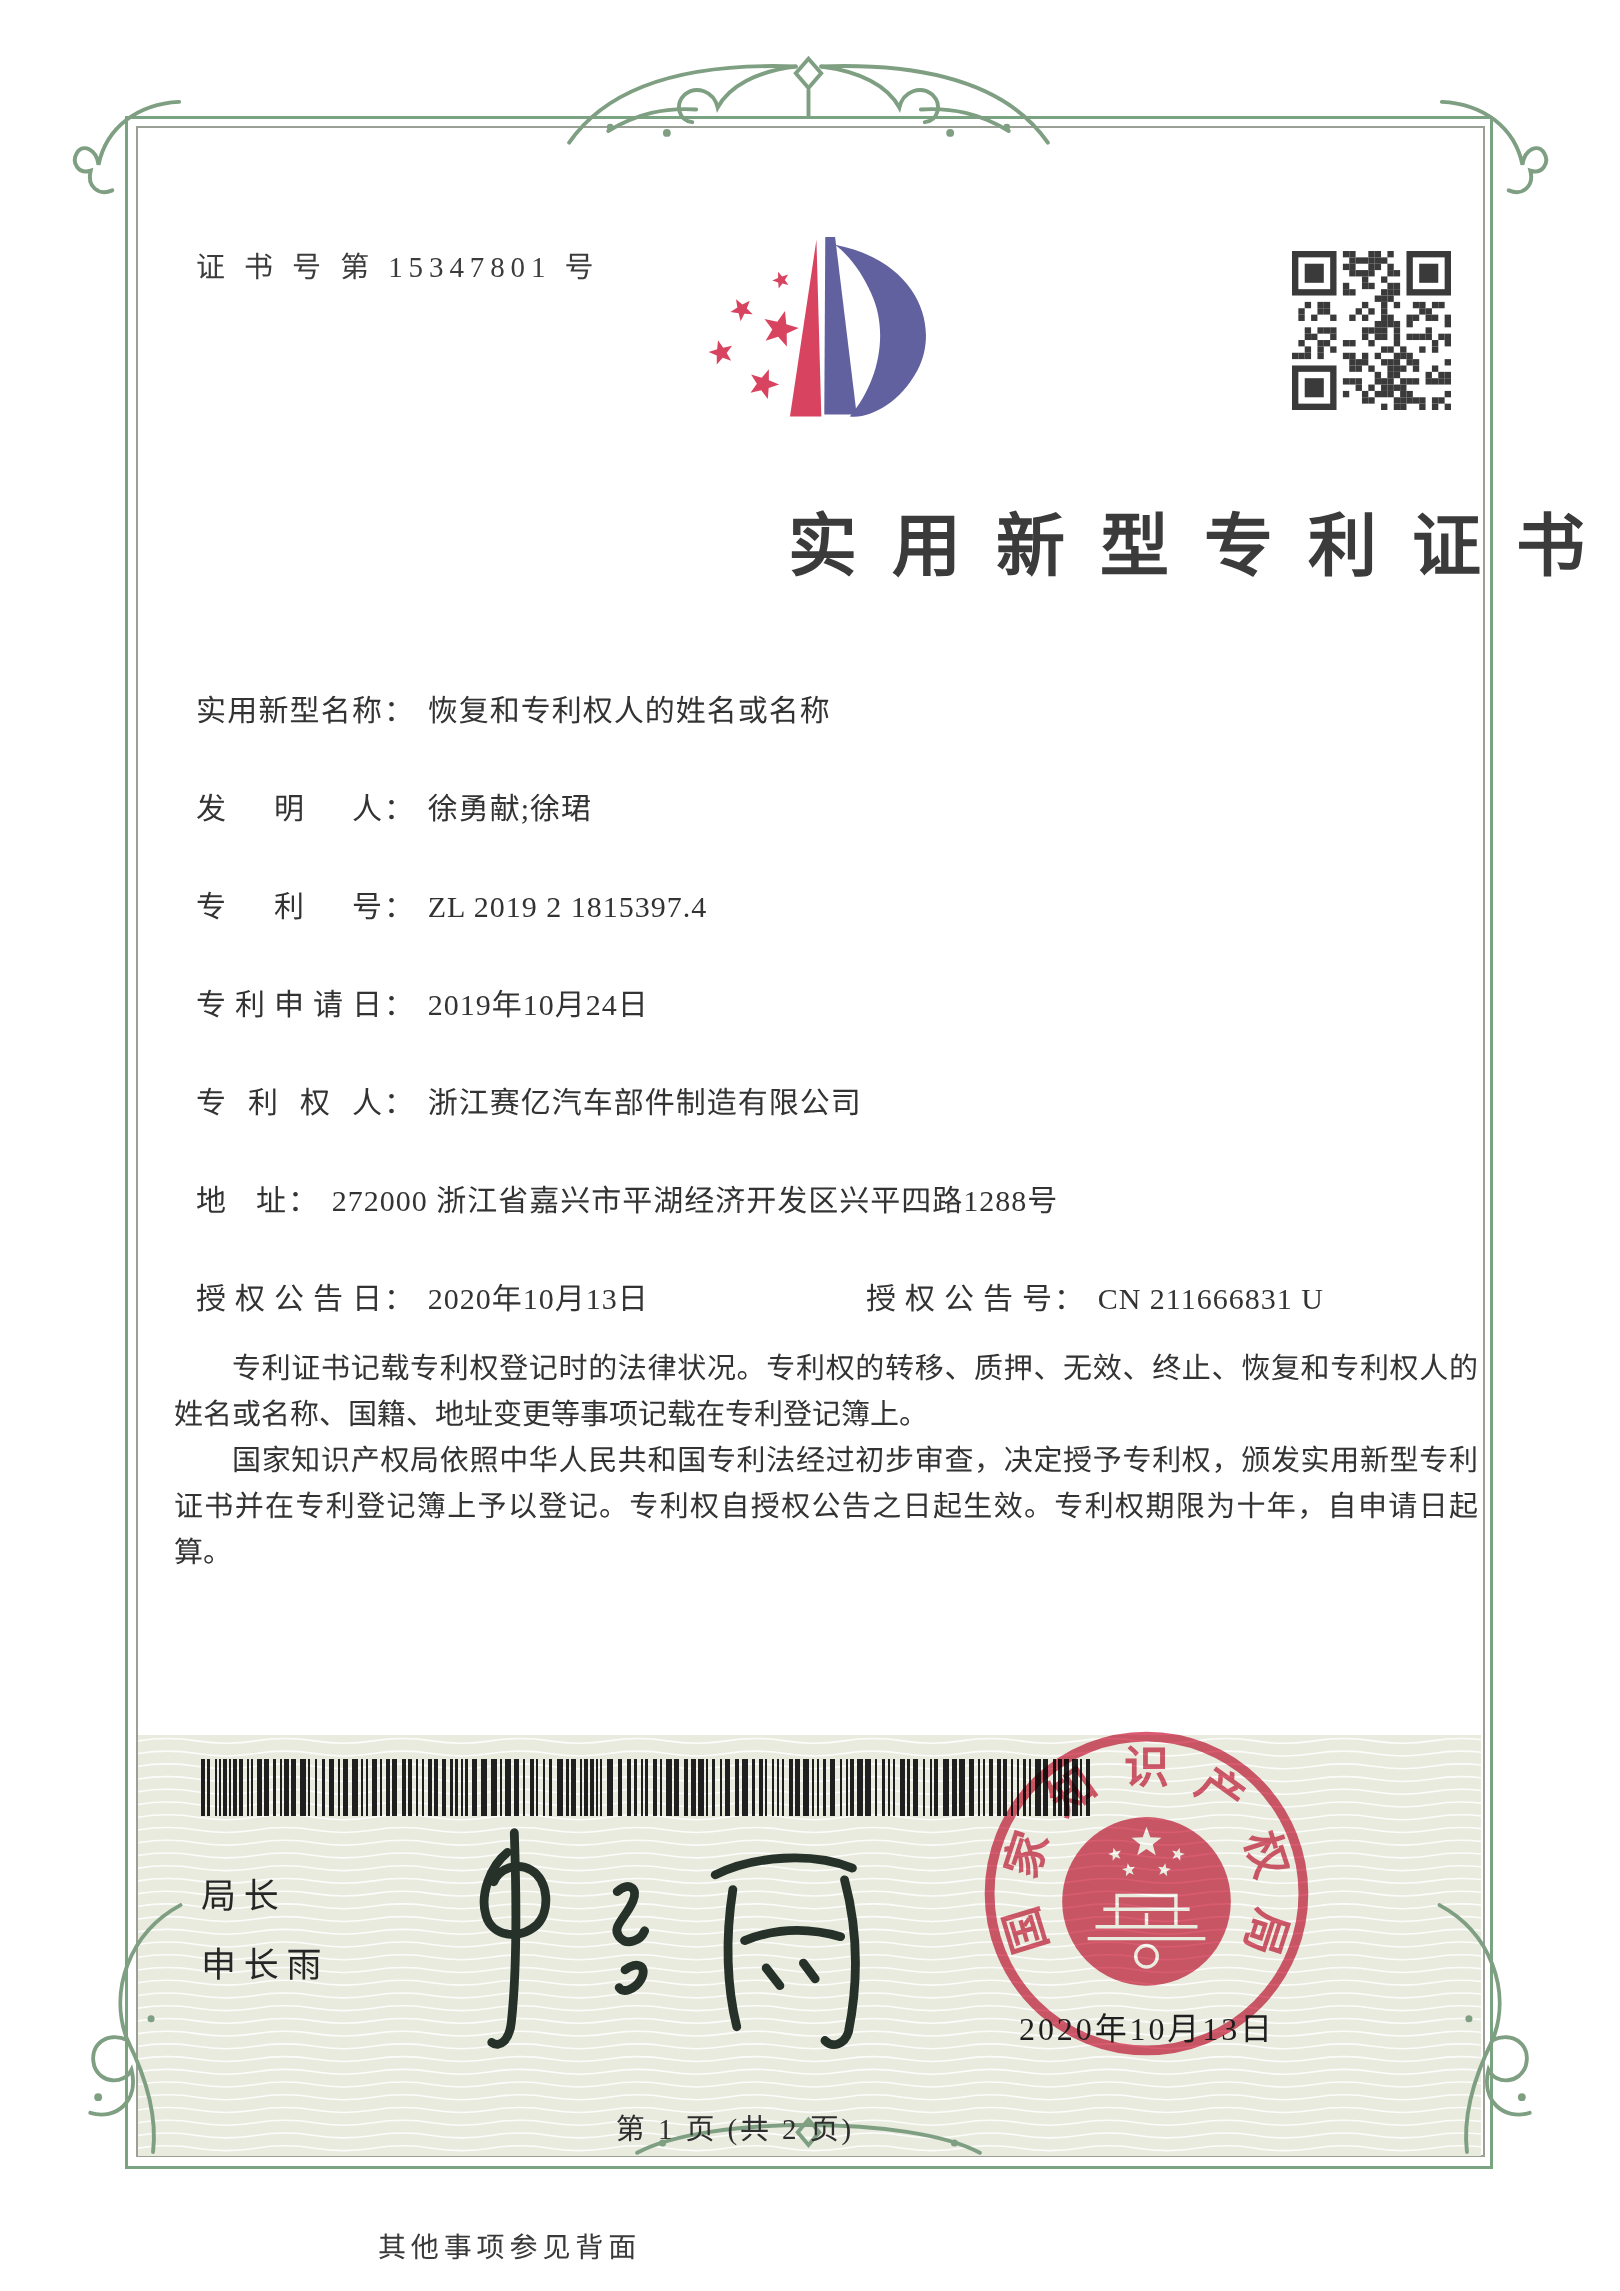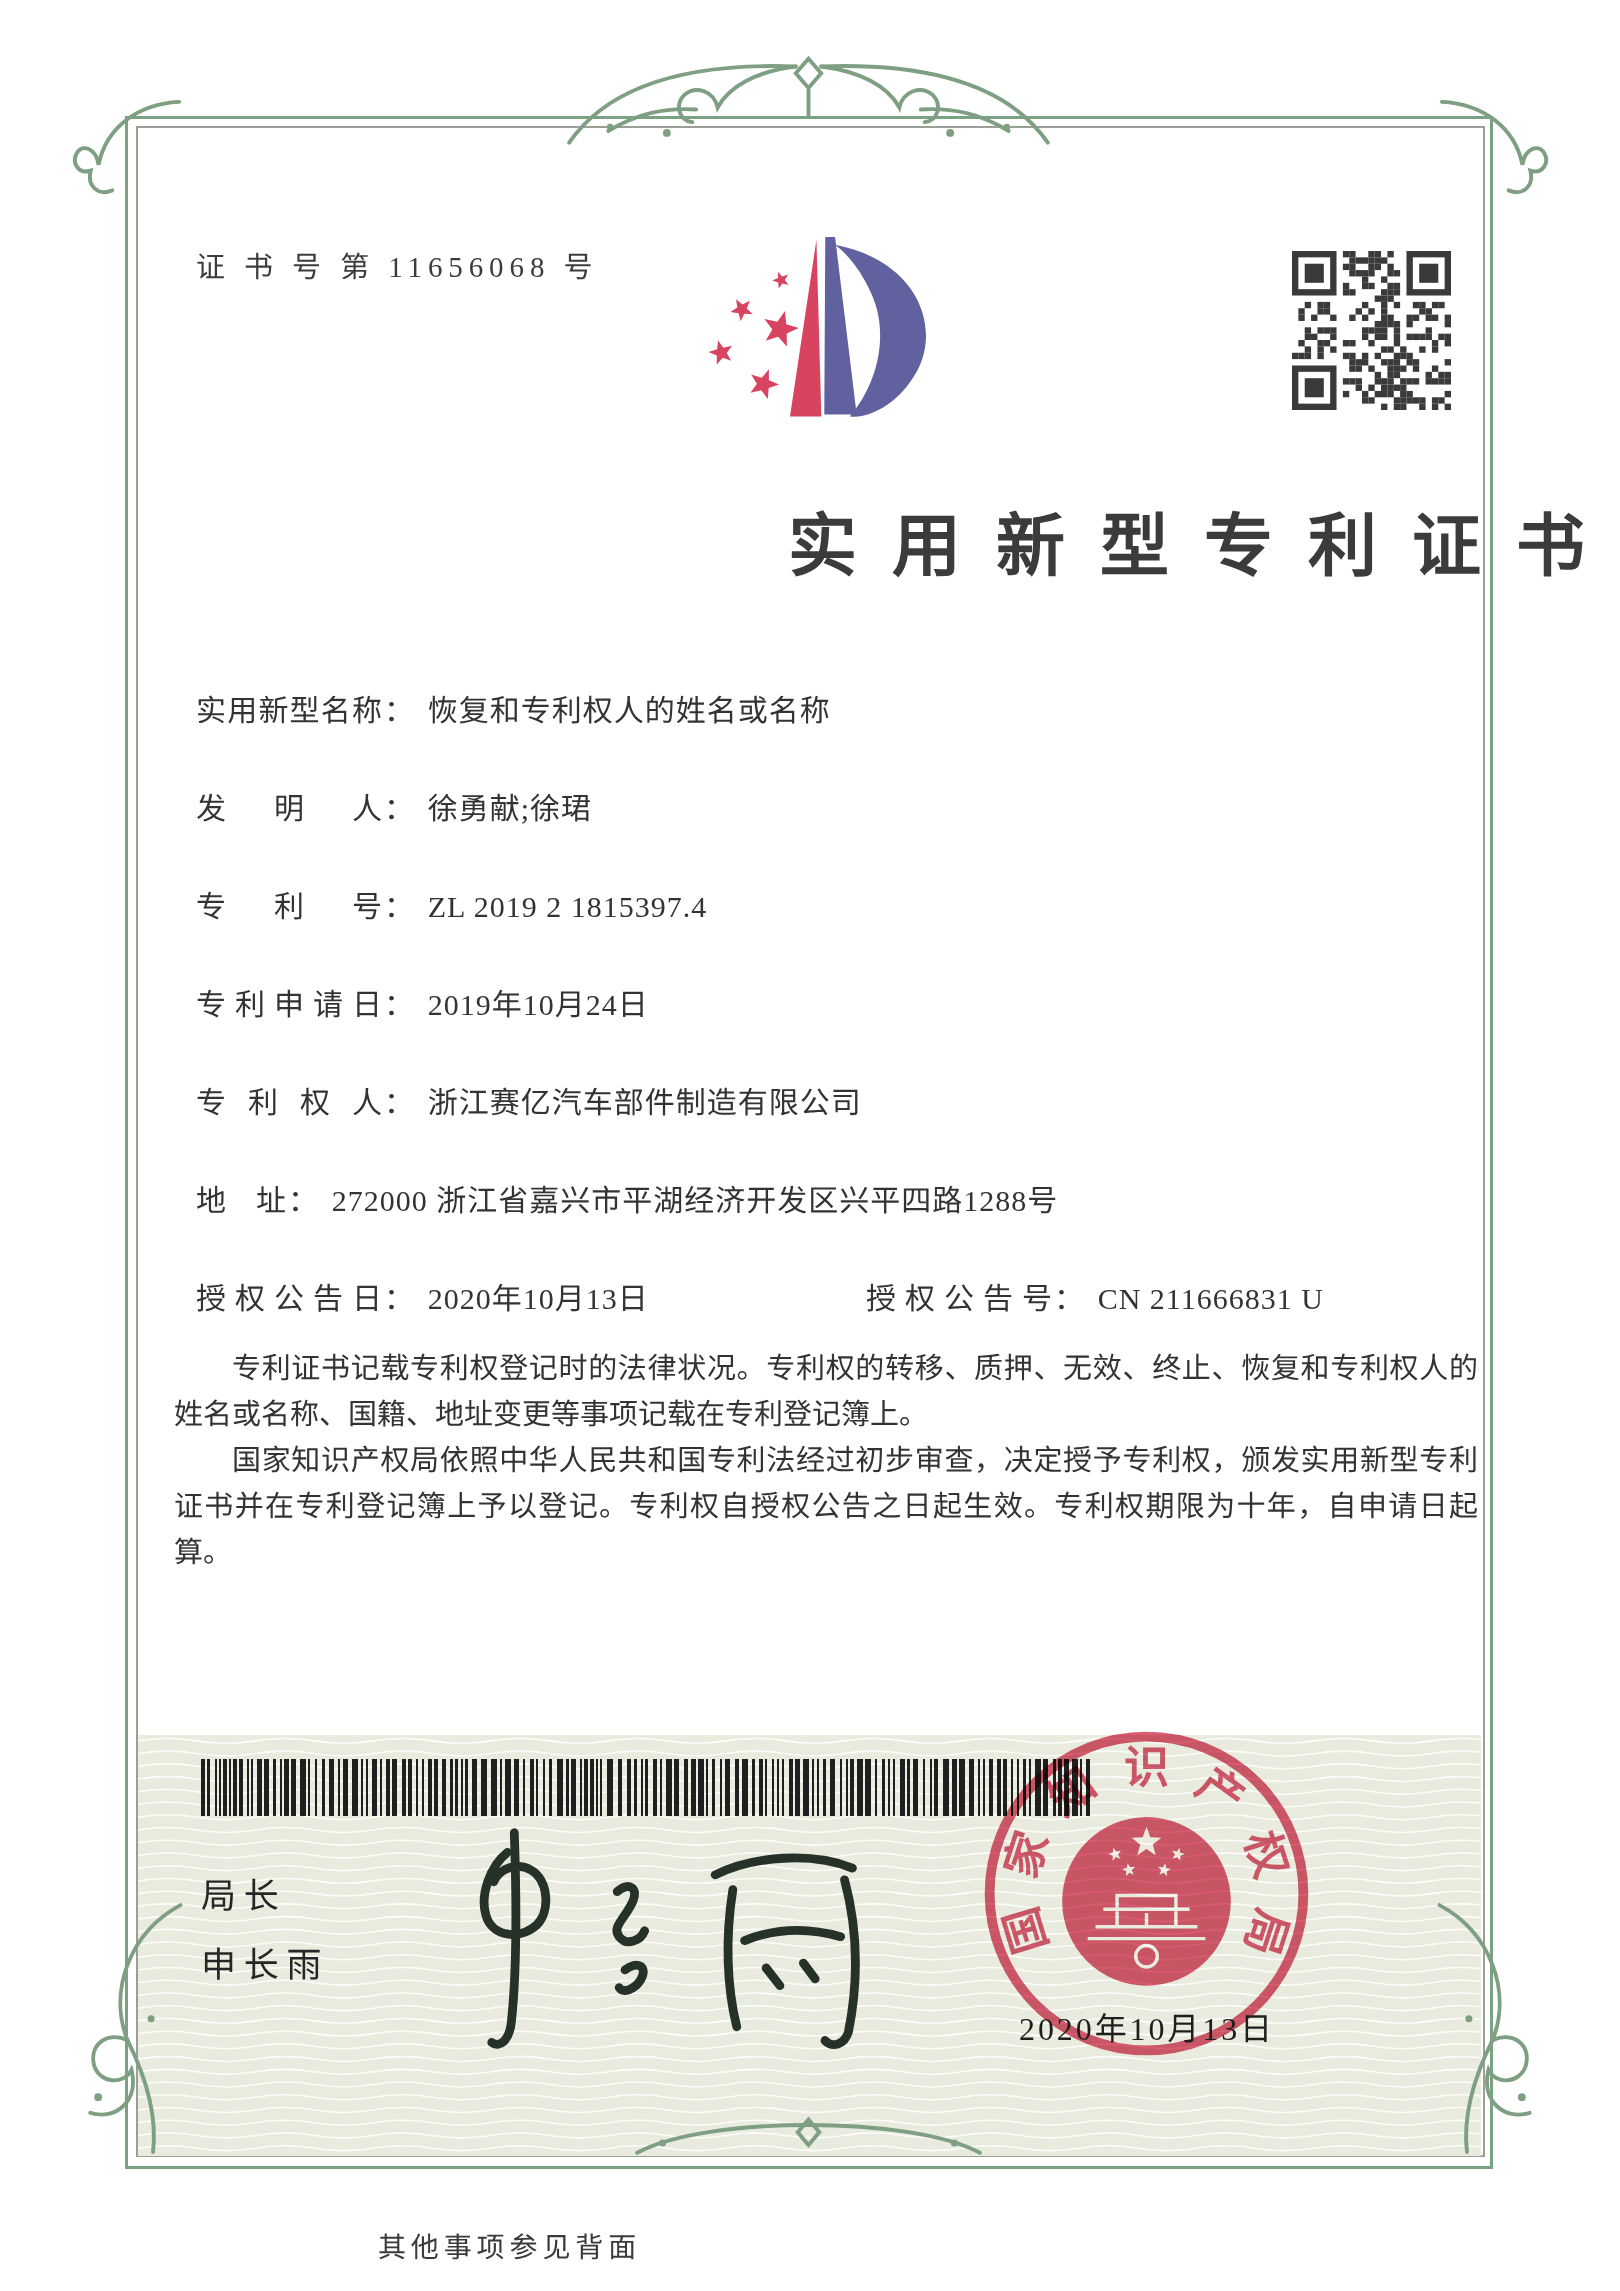--- a/index.html
+++ b/index.html
@@ -133,21 +133,21 @@
     </g>
   </svg>
 
   <svg class="orn" style="left:627px;top:2098px;width:363px;height:94px;" viewBox="0 0 370 96">
     <path d="M10,56 C80,18 290,18 360,56"></path>
     <path d="M185,22 l11,13 l-11,13 l-11,-13 Z"></path>
     <circle cx="36" cy="46" r="3.6"></circle>
     <circle cx="334" cy="46" r="3.6"></circle>
   </svg>
 
-  <div class="cert-no">证 书 号 第 11656068 号</div>
+  <div class="cert-no">证 书 号 第 15347801 号</div>
 
   <svg class="logo" id="logo" viewBox="0 0 260 208">
     <g id="logo-stars" fill="#d84460">
         <polygon points="97.0,39.0 99.2,44.9 105.6,45.2 100.6,49.2 102.3,55.3 97.0,51.8 91.7,55.3 93.4,49.2 88.4,45.2 94.8,44.9" transform="rotate(-20 97 48)"></polygon>
         <polygon points="57.0,66.0 60.0,73.9 68.4,74.3 61.8,79.6 64.1,87.7 57.0,83.0 49.9,87.7 52.2,79.6 45.6,74.3 54.0,73.9" transform="rotate(-30 57 78)"></polygon>
         <polygon points="96.0,79.0 100.7,91.5 114.1,92.1 103.6,100.5 107.2,113.4 96.0,106.0 84.8,113.4 88.4,100.5 77.9,92.1 91.3,91.5" transform="rotate(15 96 98)"></polygon>
         <polygon points="36.0,109.0 39.2,117.6 48.4,118.0 41.2,123.7 43.6,132.5 36.0,127.5 28.4,132.5 30.8,123.7 23.6,118.0 32.8,117.6" transform="rotate(-15 36 122)"></polygon>
         <polygon points="79.0,138.0 82.9,148.6 94.2,149.1 85.4,156.1 88.4,166.9 79.0,160.7 69.6,166.9 72.6,156.1 63.8,149.1 75.1,148.6" transform="rotate(20 79 154)"></polygon>
       </g>
     <path d="M133,7 L138,187 L106,187 Z" fill="#d84460"></path>
@@ -473,16 +473,17 @@
       <path d="M136,196 L224,196"></path>
       <path d="M128,214 L232,214"></path>
       <path d="M150,196 L150,182 L210,182 L210,196"></path>
       <path d="M150,214 L150,198 M180,214 L180,200 M210,214 L210,198"></path>
       <path d="M120,226 L240,226"></path>
       <circle cx="180" cy="244" r="11"></circle>
     </g>
   </svg>
   <div class="seal-date">2020年10月13日</div>
 
+  <div class="page-num">第 1 页 (共 2 页)</div>
   <div class="back-note">其他事项参见背面</div>
 
 </div>
 
 
 </body></html>

